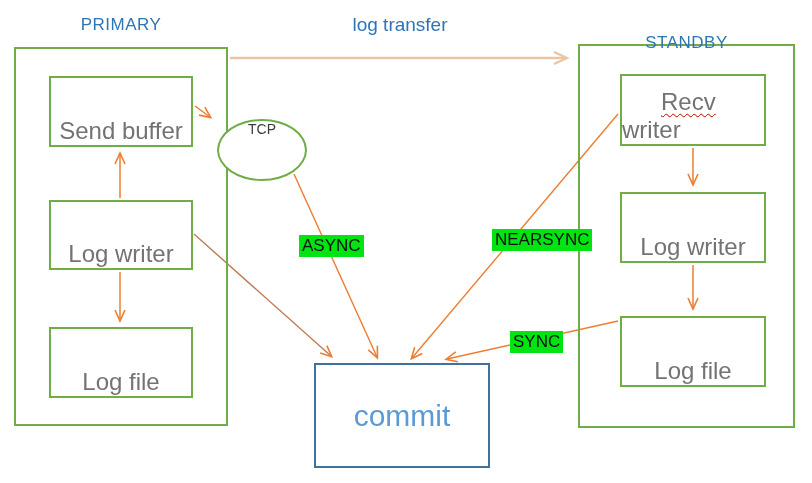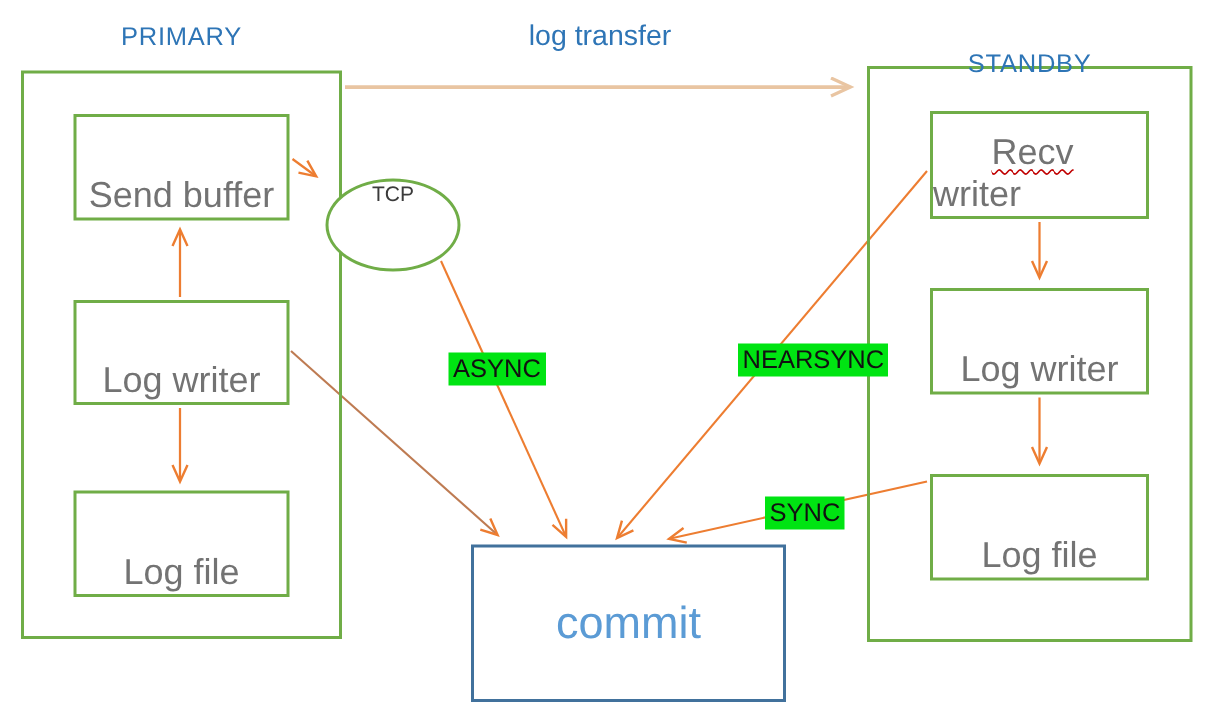--- a/index.html
+++ b/index.html
@@ -103,17 +103,17 @@
     <span>Log writer</span>
   </div>
   <div class="node" style="left:620px;top:316px;width:146px;height:71px;">
     <span>Log file</span>
   </div>
 
   <div class="mode" style="left:299px;top:219px;margin-top:16px;">ASYNC</div>
   <div class="mode" style="left:492px;top:229px;">NEARSYNC</div>
   <div class="mode" style="left:510px;top:331px;">SYNC</div>
 
-  <div class="commit" style="left:314px;top:363px;width:210px;height:105px;">
+  <div class="commit" style="left:314px;top:363px;width:176px;height:105px;">
     <span>commit</span>
   </div>
 
 </div>
 
 </body></html>

